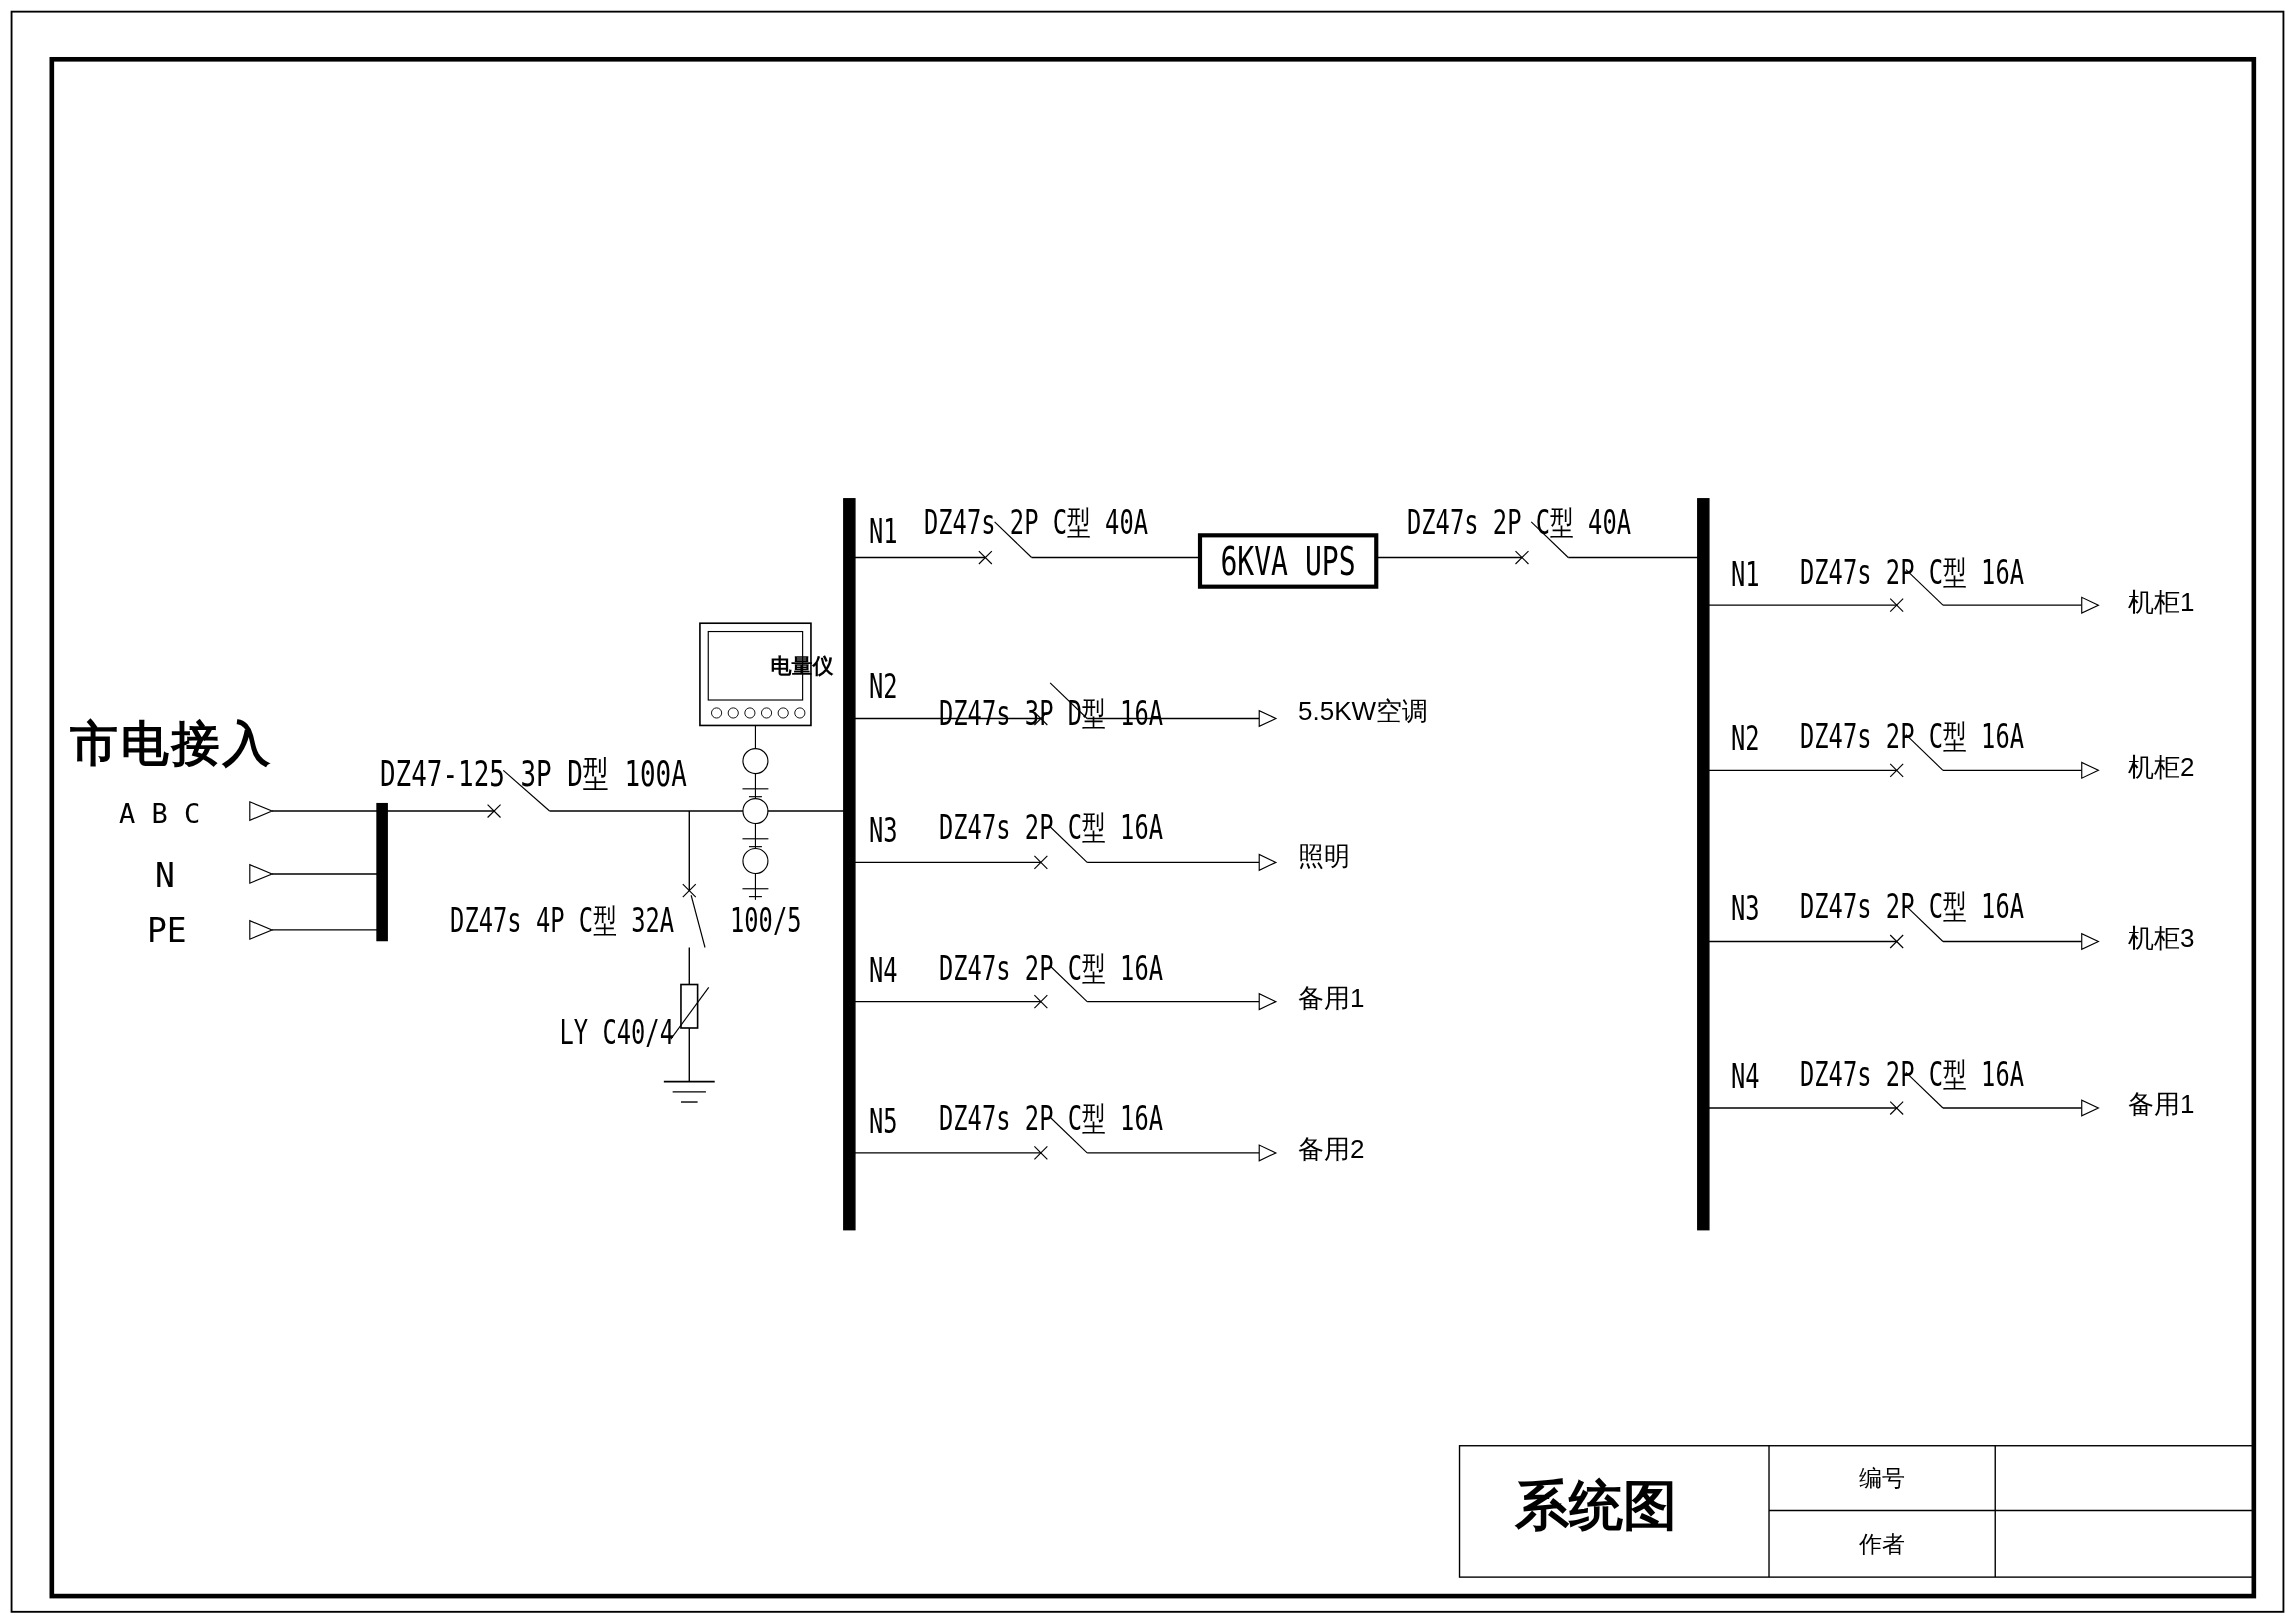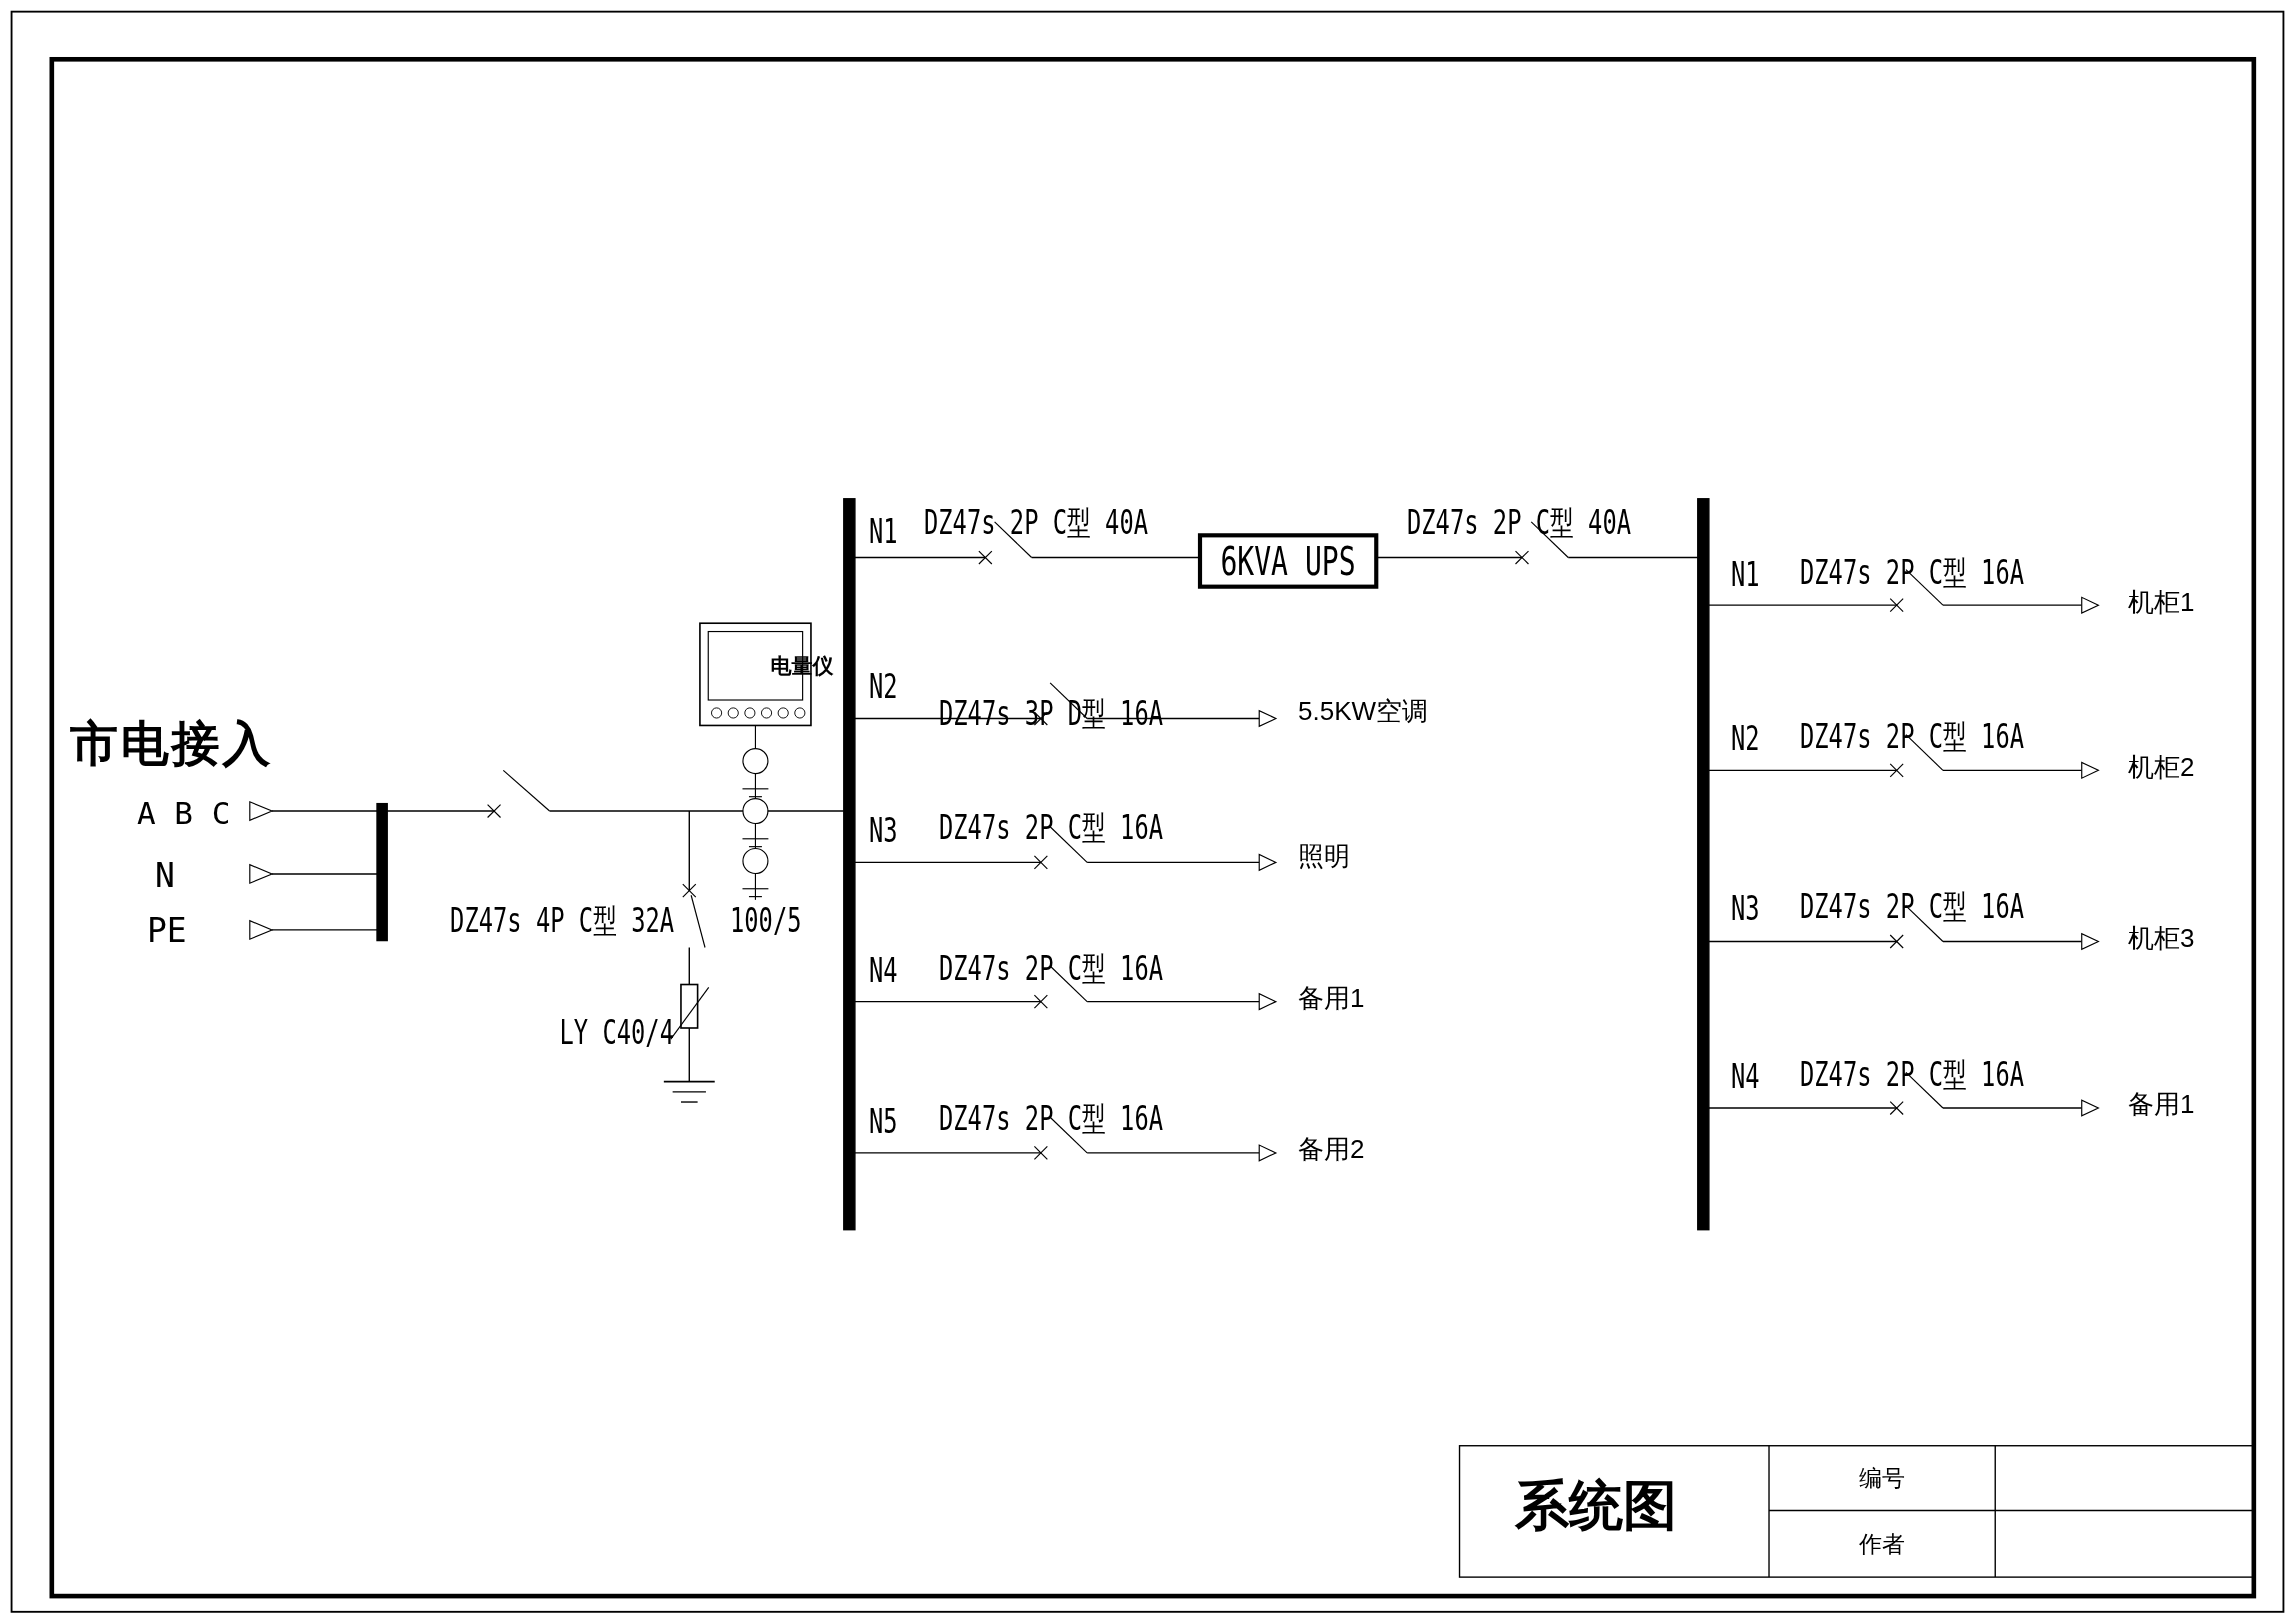--- a/index.html
+++ b/index.html
@@ -183,24 +183,27 @@
     <g>
       <rect x="3155" y="3125" width="1717" height="284" stroke-width="3"></rect>
       <line x1="3824" y1="3125" x2="3824" y2="3409" stroke-width="3"></line>
       <line x1="4313" y1="3125" x2="4313" y2="3409" stroke-width="3"></line>
       <line x1="3824" y1="3265" x2="4872" y2="3265" stroke-width="3"></line>
     </g>
   </svg>
 
   <div class="t cjk" style="left:70px;top:720px;font-size:48px;font-weight:600;letter-spacing:2.8px;">市电接入</div>
 
-  <div class="t vc mono" style="left:137px;top:813px;font-size:31px;">A B C</div>
+  <div class="t vc mono" style="left:119px;top:813px;font-size:27px;">A B C</div>
   <div class="t vc mono" style="left:155px;top:875px;font-size:33px;">N</div>
   <div class="t vc mono" style="left:147px;top:930px;font-size:33px;">PE</div>
 
+  <div class="t vc mono" style="left:380px;top:774px;font-size:36px;">
+    <span class="sx">DZ47-125 3P D型 100A</span>
+  </div>
 
   <div class="t vc mono right" style="right:1621px;top:920px;font-size:33px;">
     <span class="sxr">DZ47s 4P C型 32A</span>
   </div>
   <div class="t vc mono right" style="right:1621px;top:1032px;font-size:33px;">
     <span class="sxr">LY C40/4</span>
   </div>
 
   <div class="t cc cjk" style="left:756px;top:665px;font-size:21px;font-weight:700;margin-left:46px;">电量仪</div>
   <div class="t vc mono" style="left:730px;top:920px;font-size:33px;">

